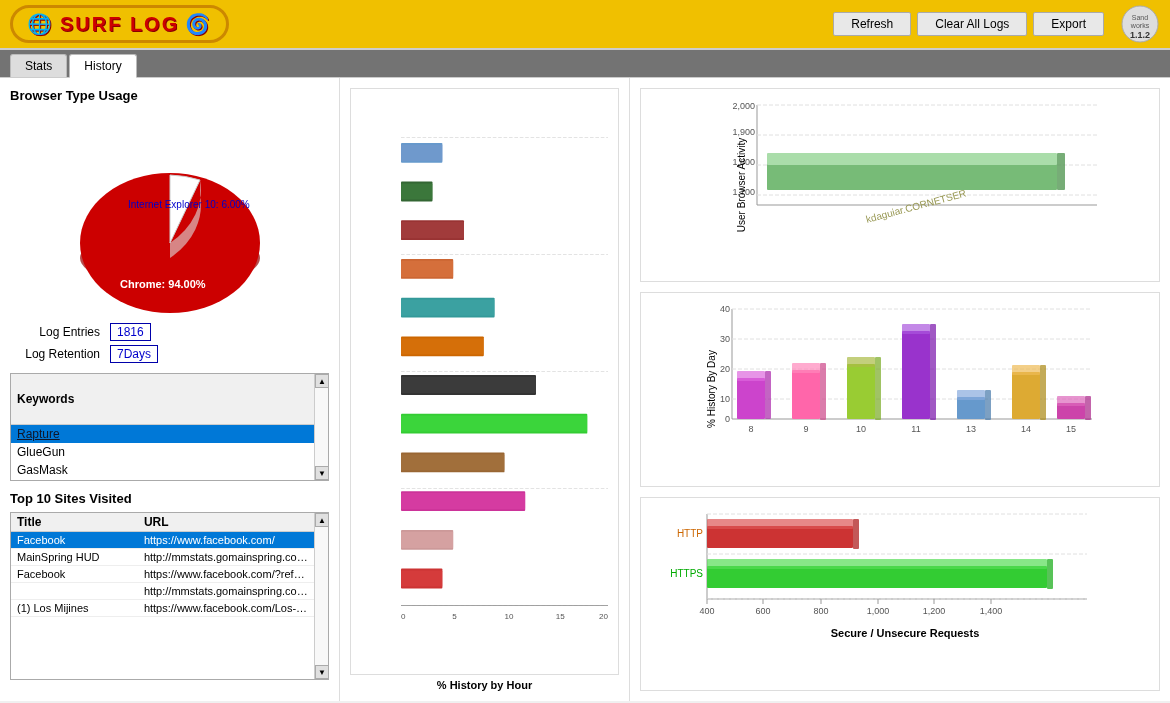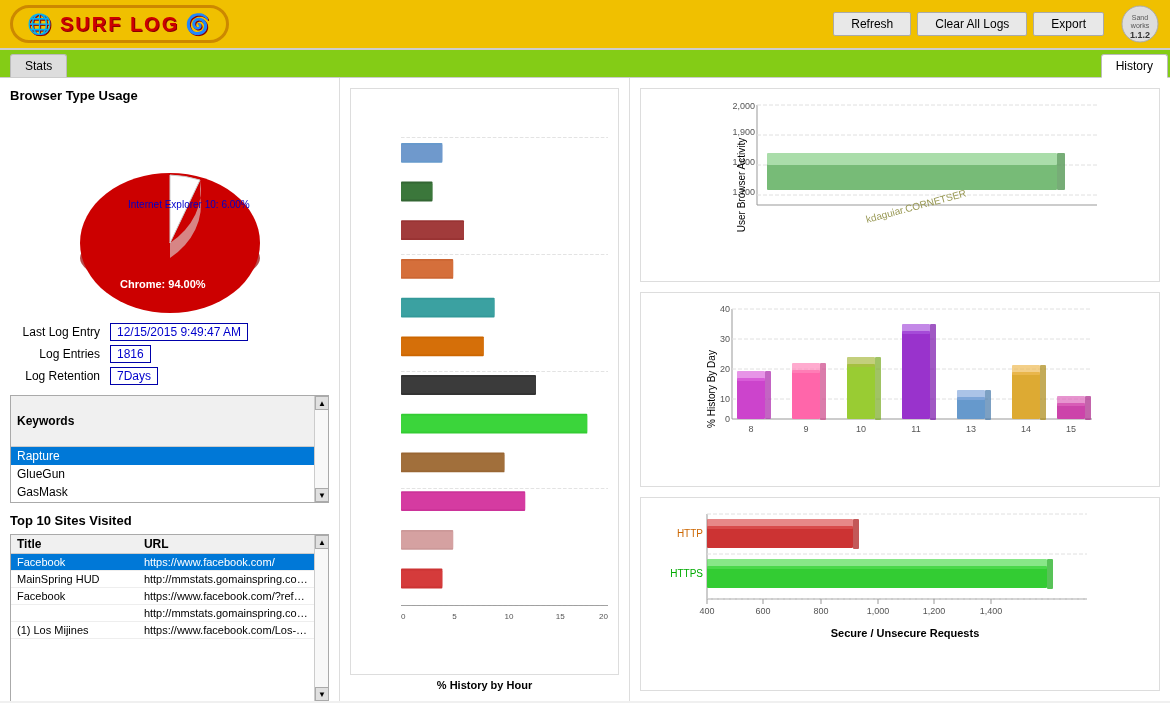--- a/index.html
+++ b/index.html
@@ -43,26 +43,25 @@
       border-radius: 2px;
     }
     .app-logo {
       width: 40px;
       height: 40px;
       margin-left: 10px;
     }
 
     
     .tabs {
-      background: #84cc16;
+      background: #737373;
       border-bottom: 1px solid #ccc;
       display: flex;
       padding-left: 10px;
       padding-top: 4px;
-      justify-content: space-between;
     }
     .tab {
       padding: 4px 14px;
       border: 1px solid #bbb;
       border-bottom: none;
       background: #ddd;
       cursor: pointer;
       margin-right: 2px;
       font-size: 12px;
       border-radius: 3px 3px 0 0;
@@ -104,21 +103,22 @@
     }
 
     
     .keywords-section { margin-top: 10px; }
     .list-item {
       padding: 2px 6px;
       cursor: pointer;
     }
     .list-item.selected {
       background: #0078d7;
-      color: #ffffff;
+      color: #0f172a;
+      text-decoration: underline;
     }
     .list-header {
       padding: 18px 6px;
       font-weight: bold;
       background: #f0f0f0;
       border-bottom: 1px solid #ccc;
     }
 
     
     .sites-section { margin-top: 10px; }
@@ -294,24 +294,20 @@
         <path d="M110,130 L110,62 A90,70 0 0,1 140,67 Z" fill="white" stroke="#ccc" stroke-width="1"></path>
 
         <path d="M140,67 L140,82 A90,70 0 0,1 110,145 L110,130 A90,70 0 0,0 140,67 Z" fill="#dddddd" opacity="0.6"></path>
 
         <text x="68" y="95" font-size="10" fill="#0000cc">Internet Explorer 10: 6.00%</text>
         <text x="60" y="175" font-size="11" fill="white" font-weight="bold">Chrome: 94.00%</text>
       </svg>
     </div>
 
     <div style="margin-bottom: 8px;">
-      <div class="log-info">
-        <span class="log-info-label">Last Log Entry</span>
-        <span class="log-info-value">12/15/2015 9:49:47 AM</span>
-      </div>
       <div class="log-info">
         <span class="log-info-label">Log Entries</span>
         <span class="log-info-value">1816</span>
       </div>
       <div class="log-info">
         <span class="log-info-label">Log Retention</span>
         <span class="log-info-value">7Days</span>
       </div>
     </div>
 

